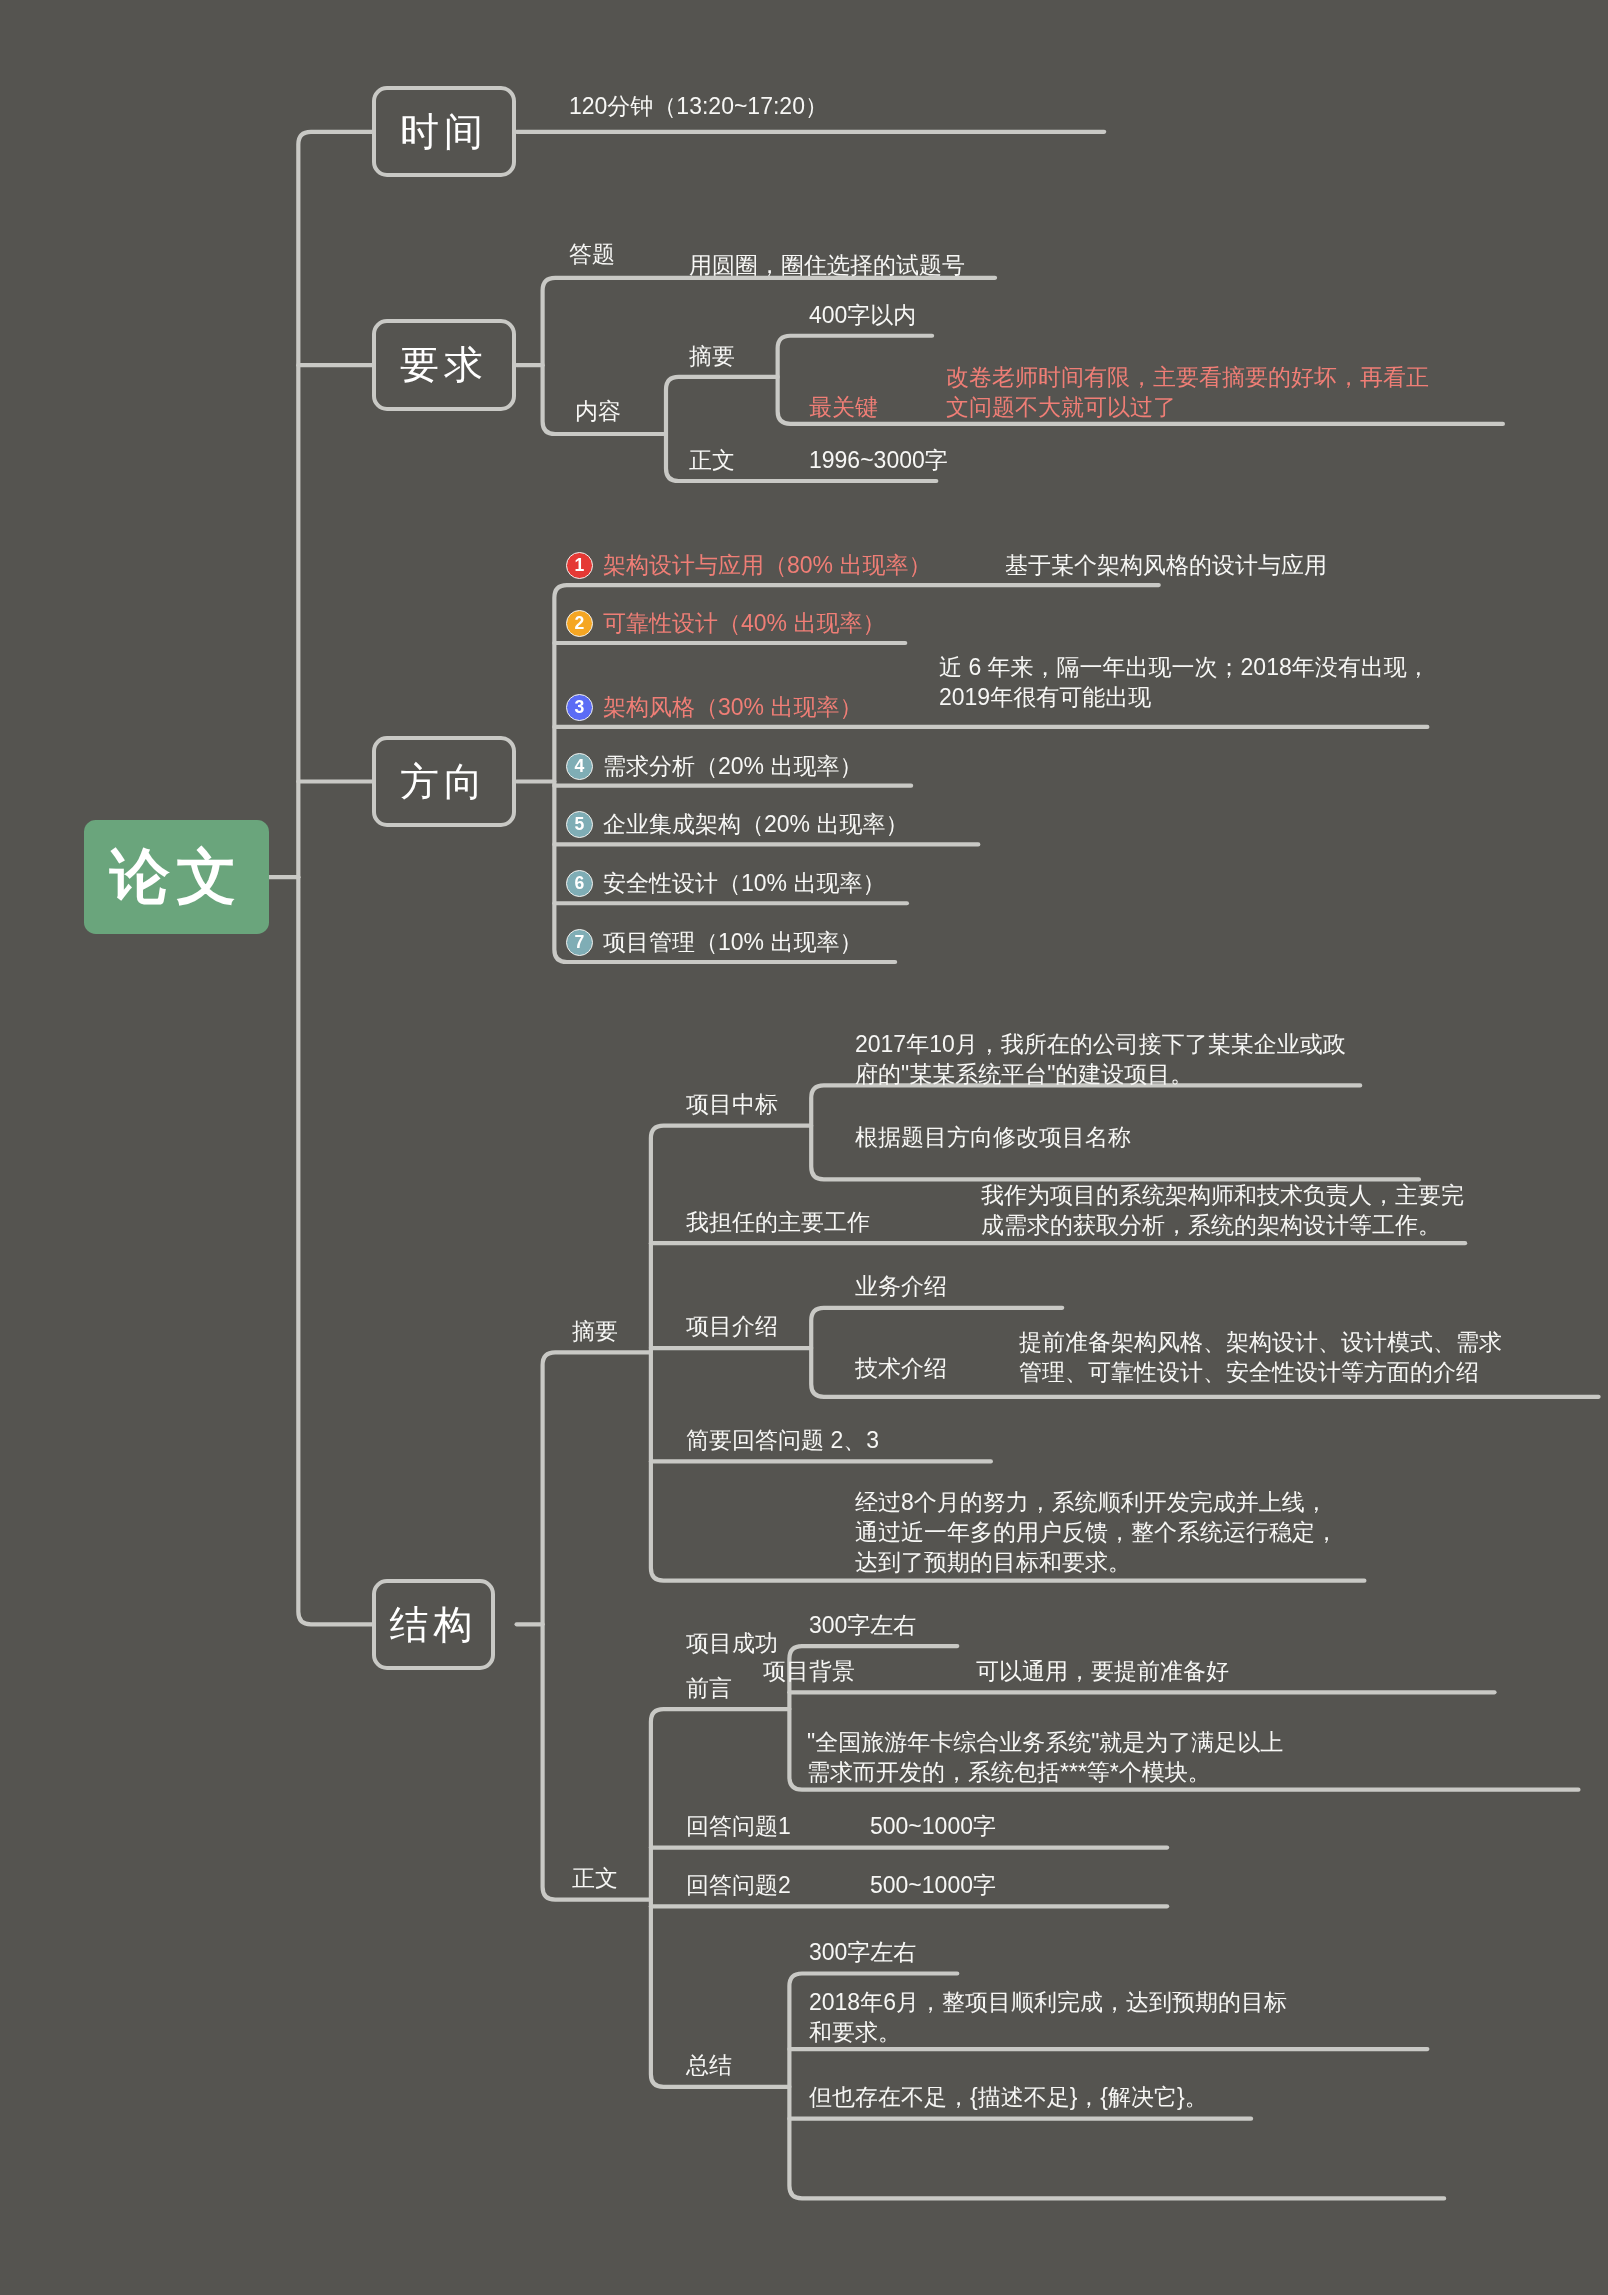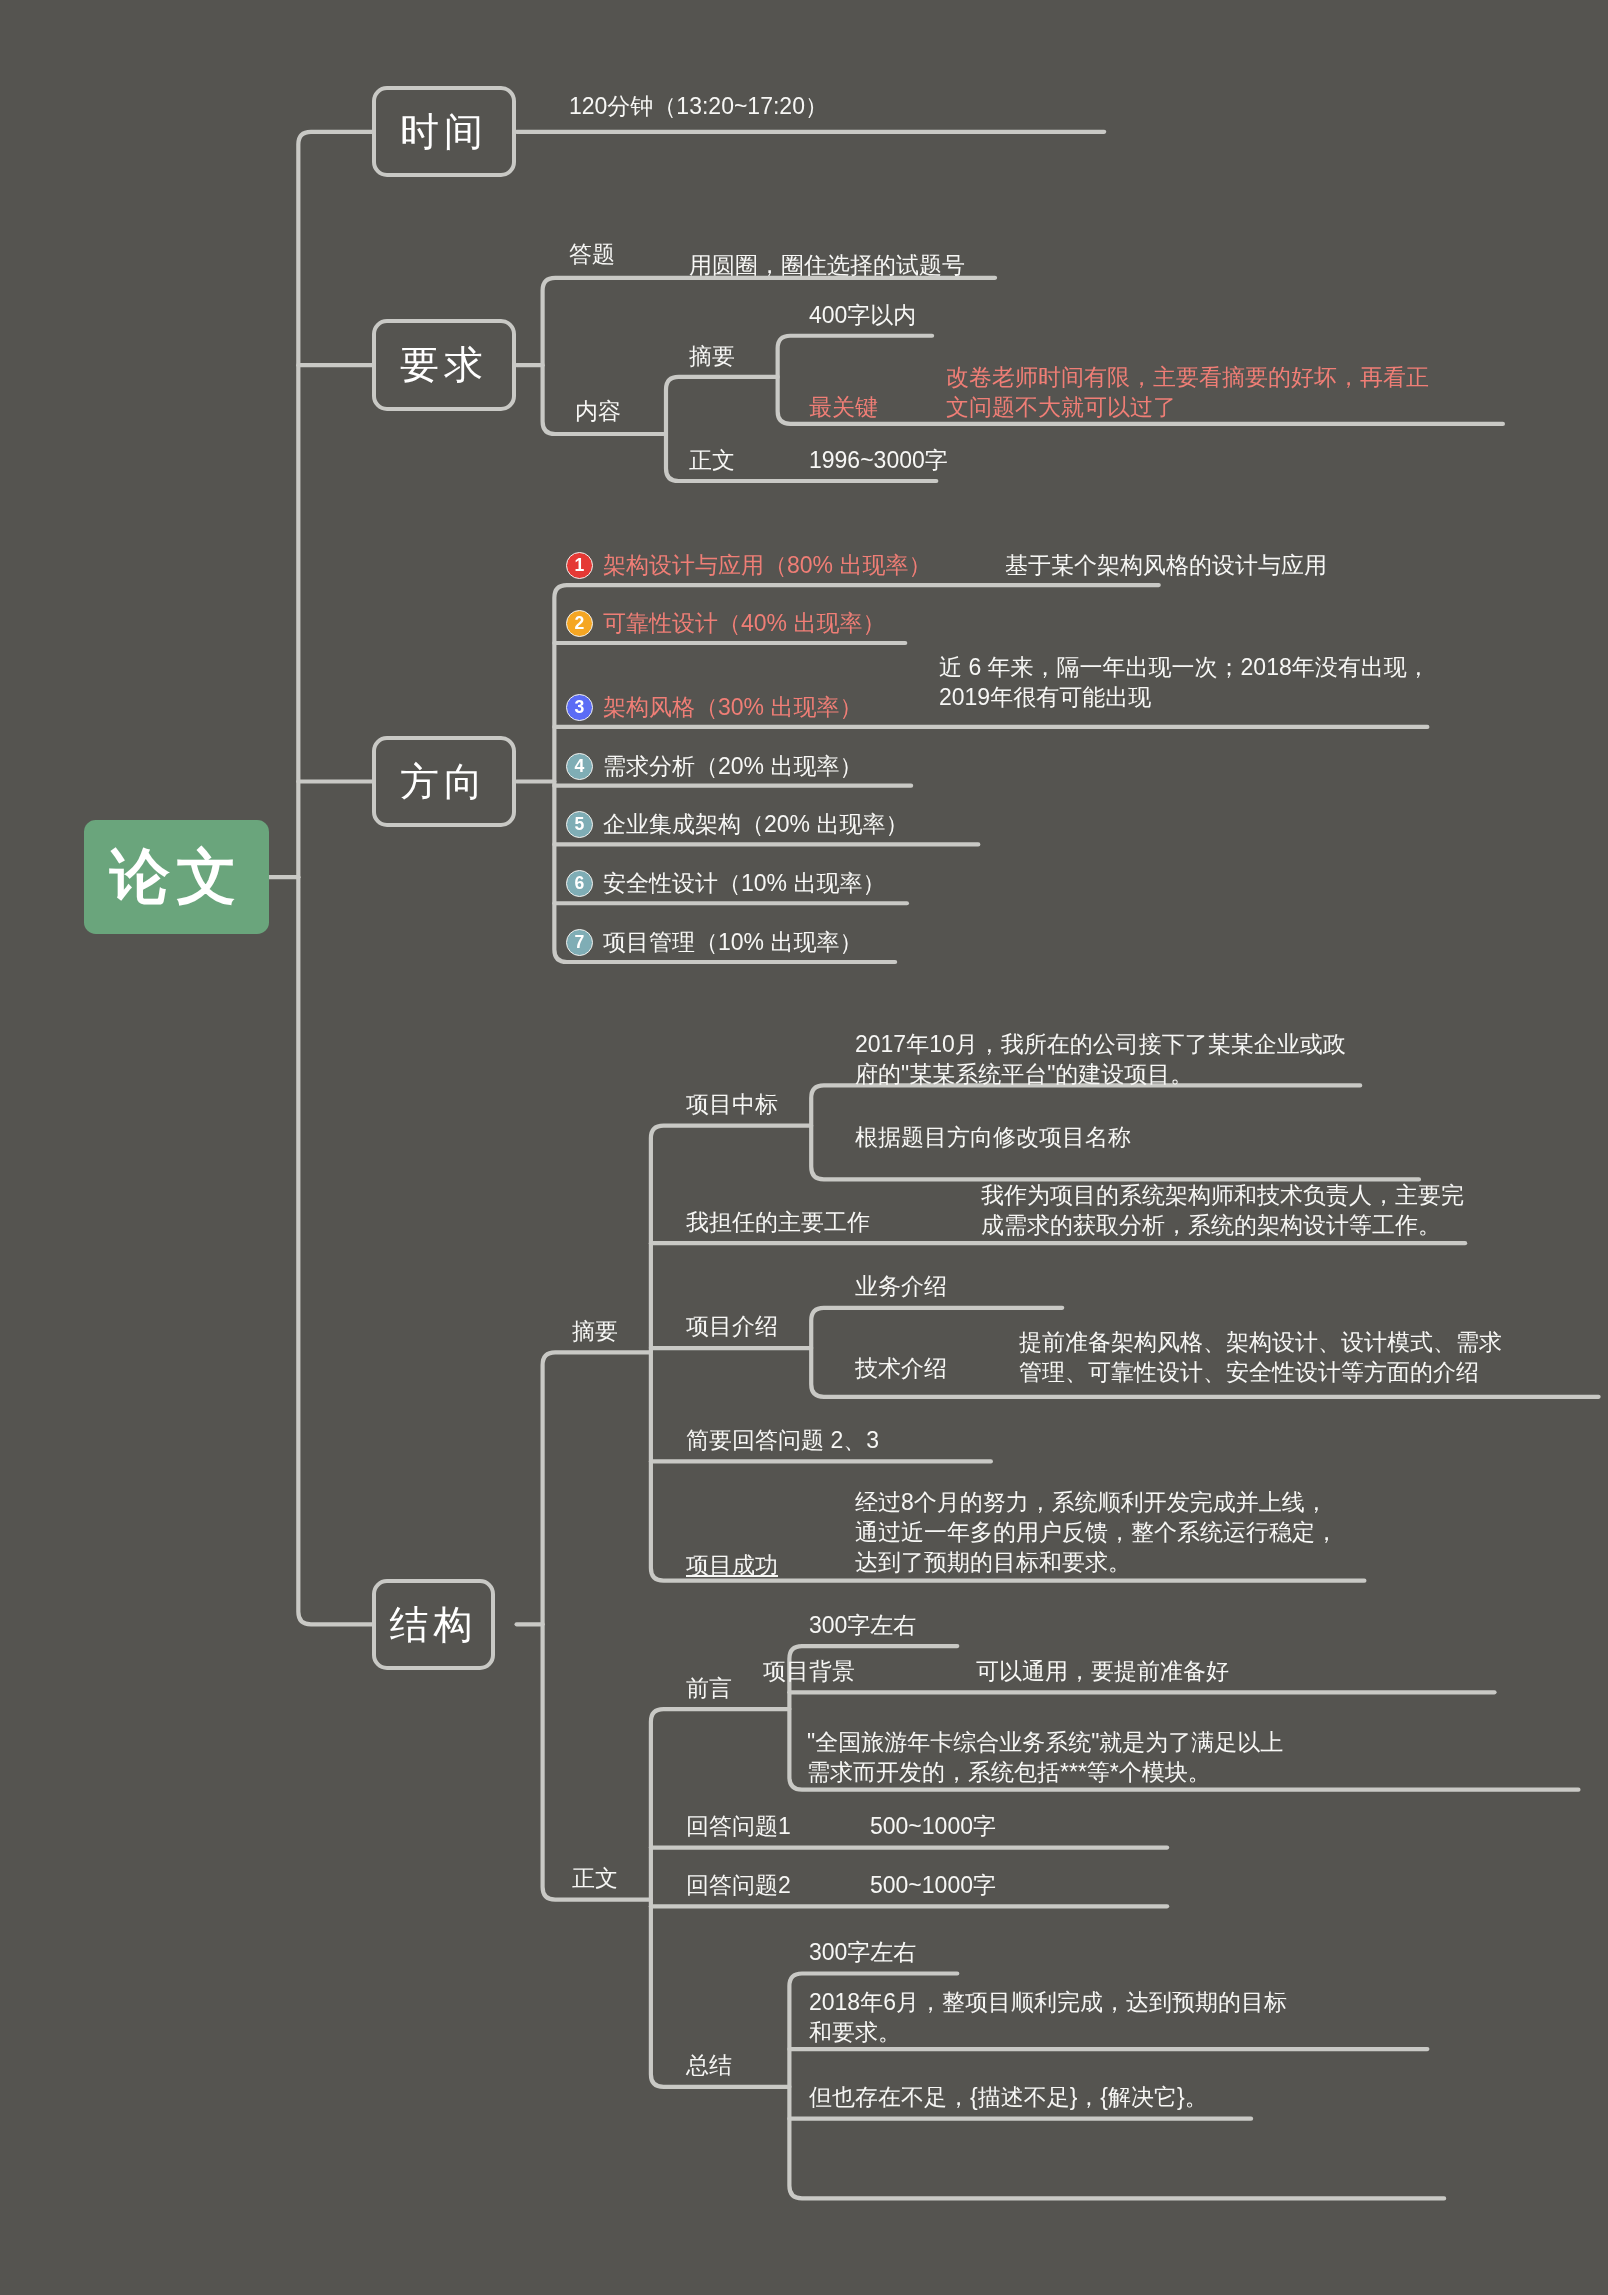--- a/index.html
+++ b/index.html
@@ -156,21 +156,21 @@
   <div class="leaf" style="left:855px;top:1122px;">根据题目方向修改项目名称</div>
   <div class="leaf" style="left:686px;top:1207px;">我担任的主要工作</div>
   <div class="leaf para" style="left:946px;top:1180px;margin-left:35px;">我作为项目的系统架构师和技术负责人，主要完
 成需求的获取分析，系统的架构设计等工作。</div>
   <div class="leaf" style="left:686px;top:1311px;">项目介绍</div>
   <div class="leaf" style="left:855px;top:1271px;">业务介绍</div>
   <div class="leaf" style="left:855px;top:1353px;">技术介绍</div>
   <div class="leaf para" style="left:1019px;top:1327px;">提前准备架构风格、架构设计、设计模式、需求
 管理、可靠性设计、安全性设计等方面的介绍</div>
   <div class="leaf" style="left:686px;top:1425px;">简要回答问题 2、3</div>
-  <div class="leaf" style="left:686px;top:1550px;text-decoration:underline;">项目成功</div>
+  <div class="leaf" style="left:686px;top:1628px;">项目成功</div>
   <div class="leaf para" style="left:855px;top:1487px;">经过8个月的努力，系统顺利开发完成并上线，
 通过近一年多的用户反馈，整个系统运行稳定，
 达到了预期的目标和要求。</div>
 
   <div class="leaf" style="left:572px;top:1863px;">正文</div>
   <div class="leaf" style="left:686px;top:1673px;">前言</div>
   <div class="leaf" style="left:809px;top:1610px;">300字左右</div>
   <div class="leaf" style="left:763px;top:1656px;">项目背景</div>
   <div class="leaf" style="left:976px;top:1656px;">可以通用，要提前准备好</div>
   <div class="leaf para" style="left:807px;top:1727px;">"全国旅游年卡综合业务系统"就是为了满足以上

